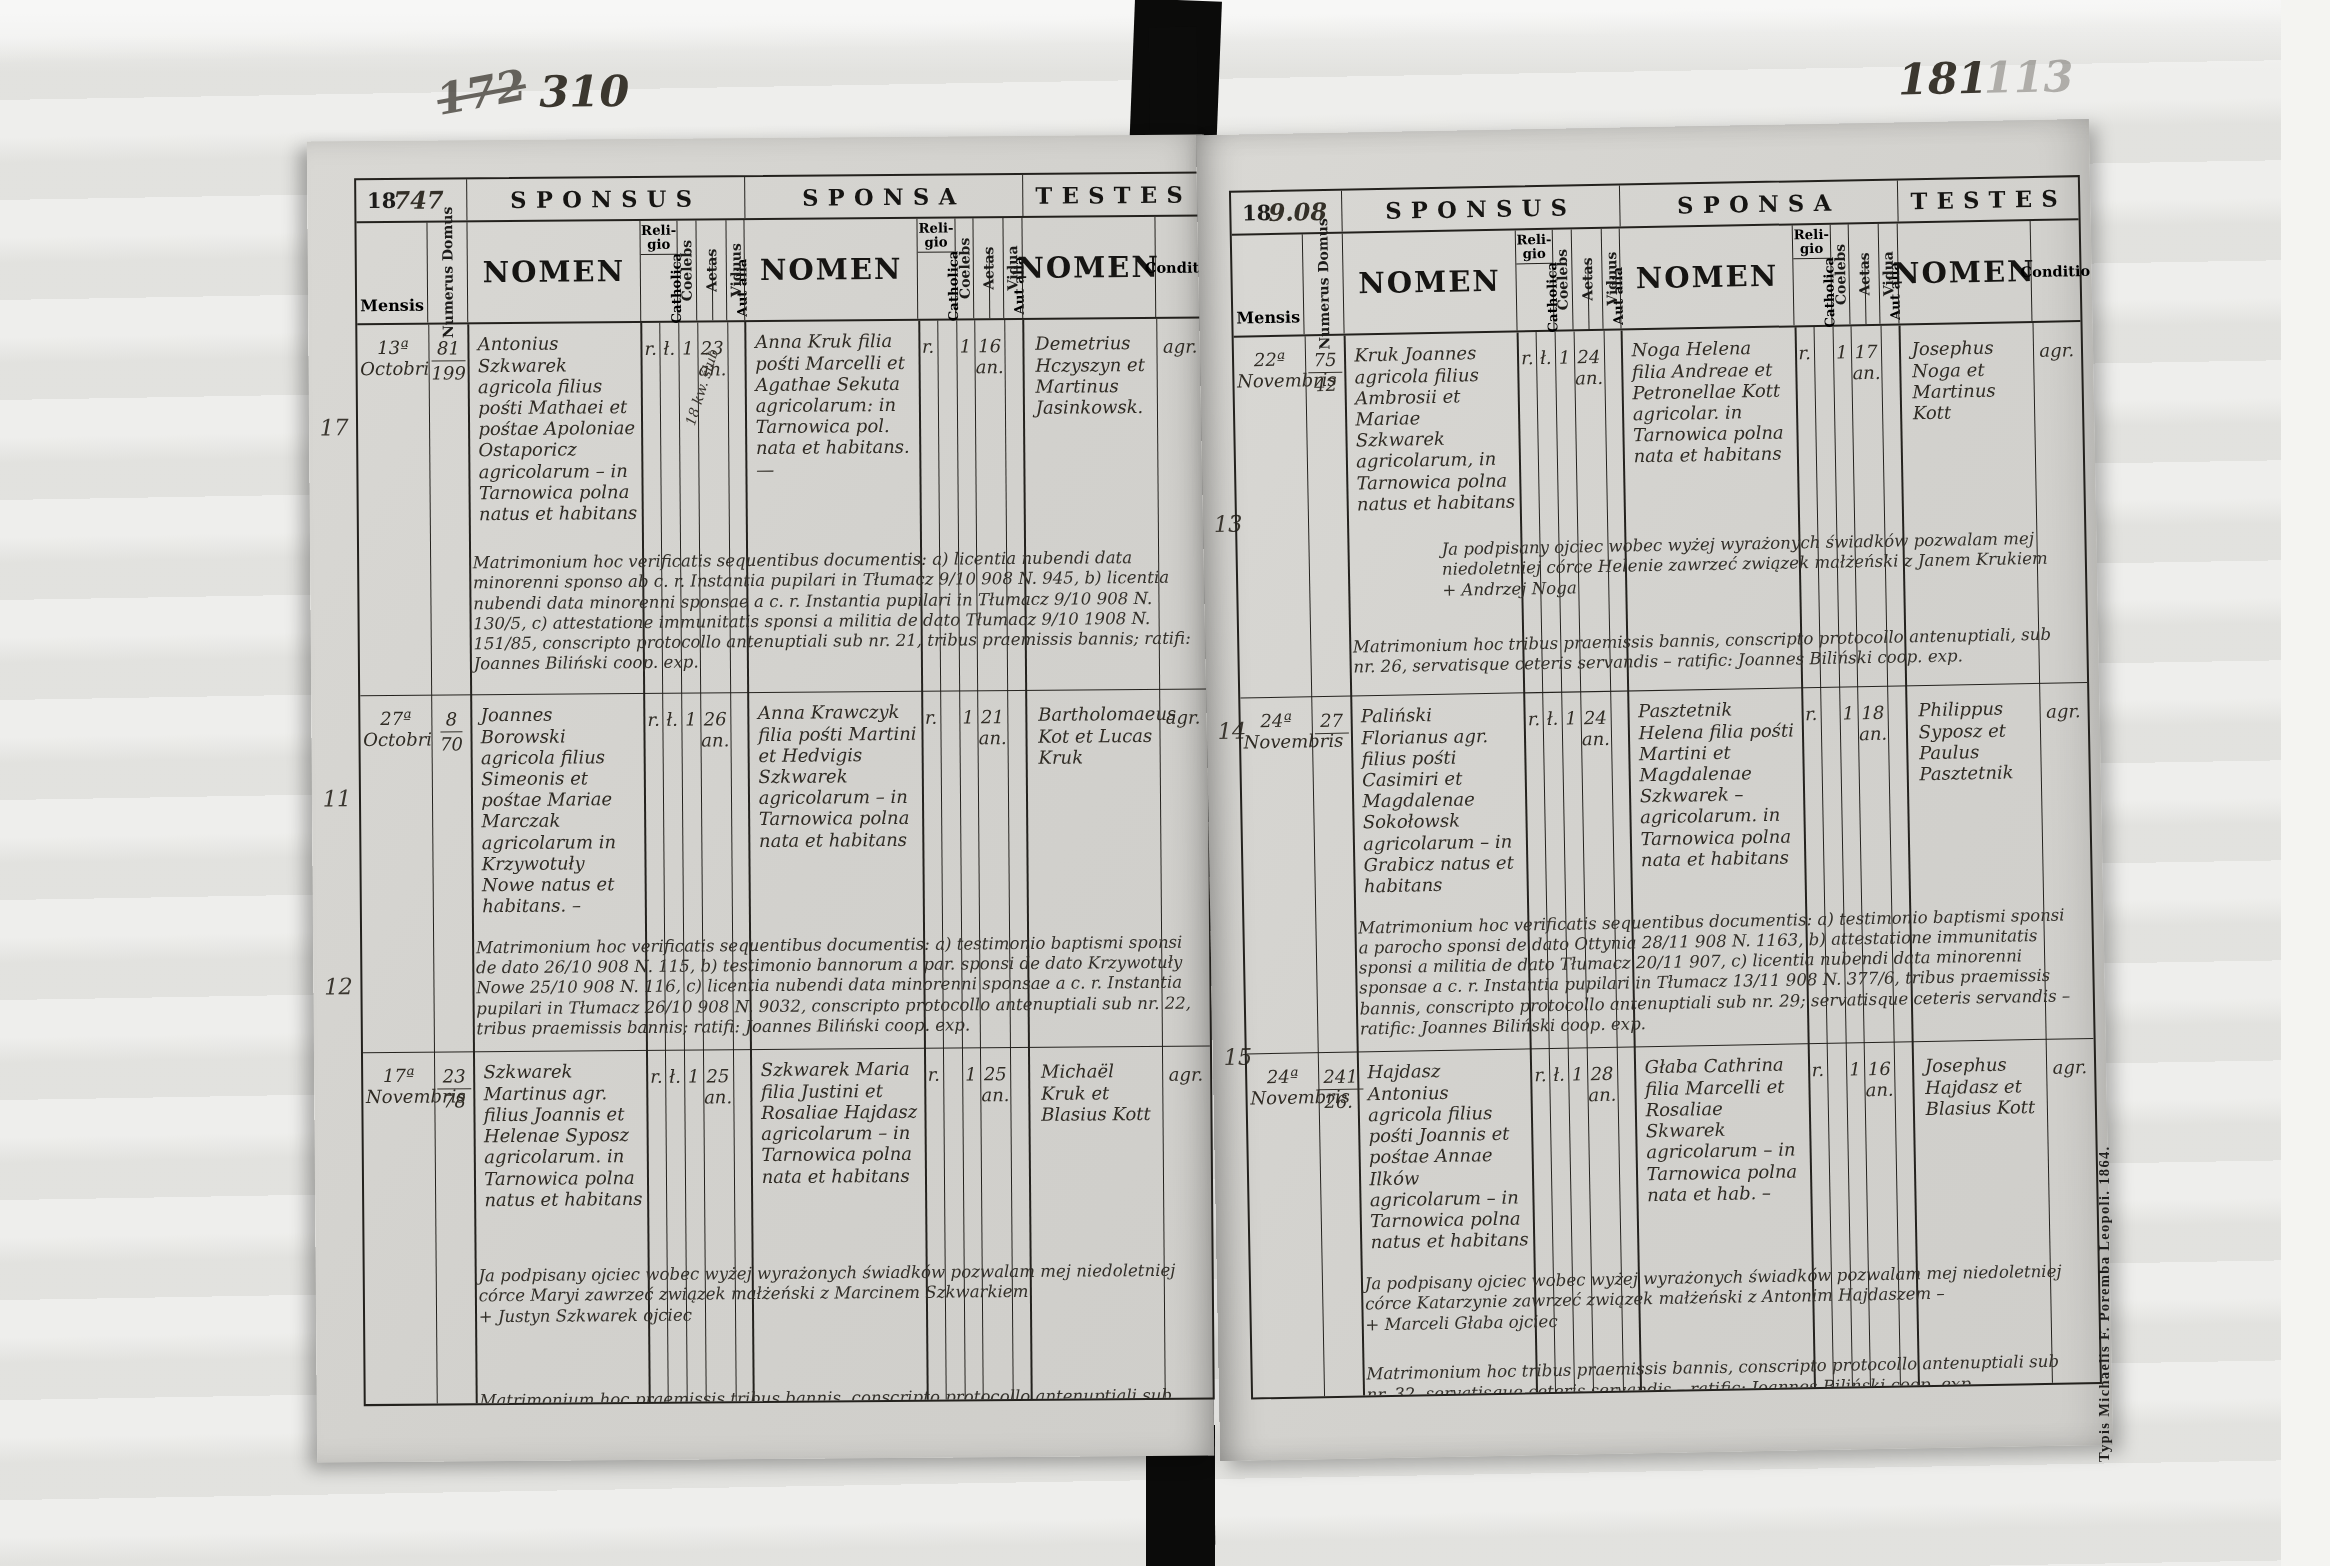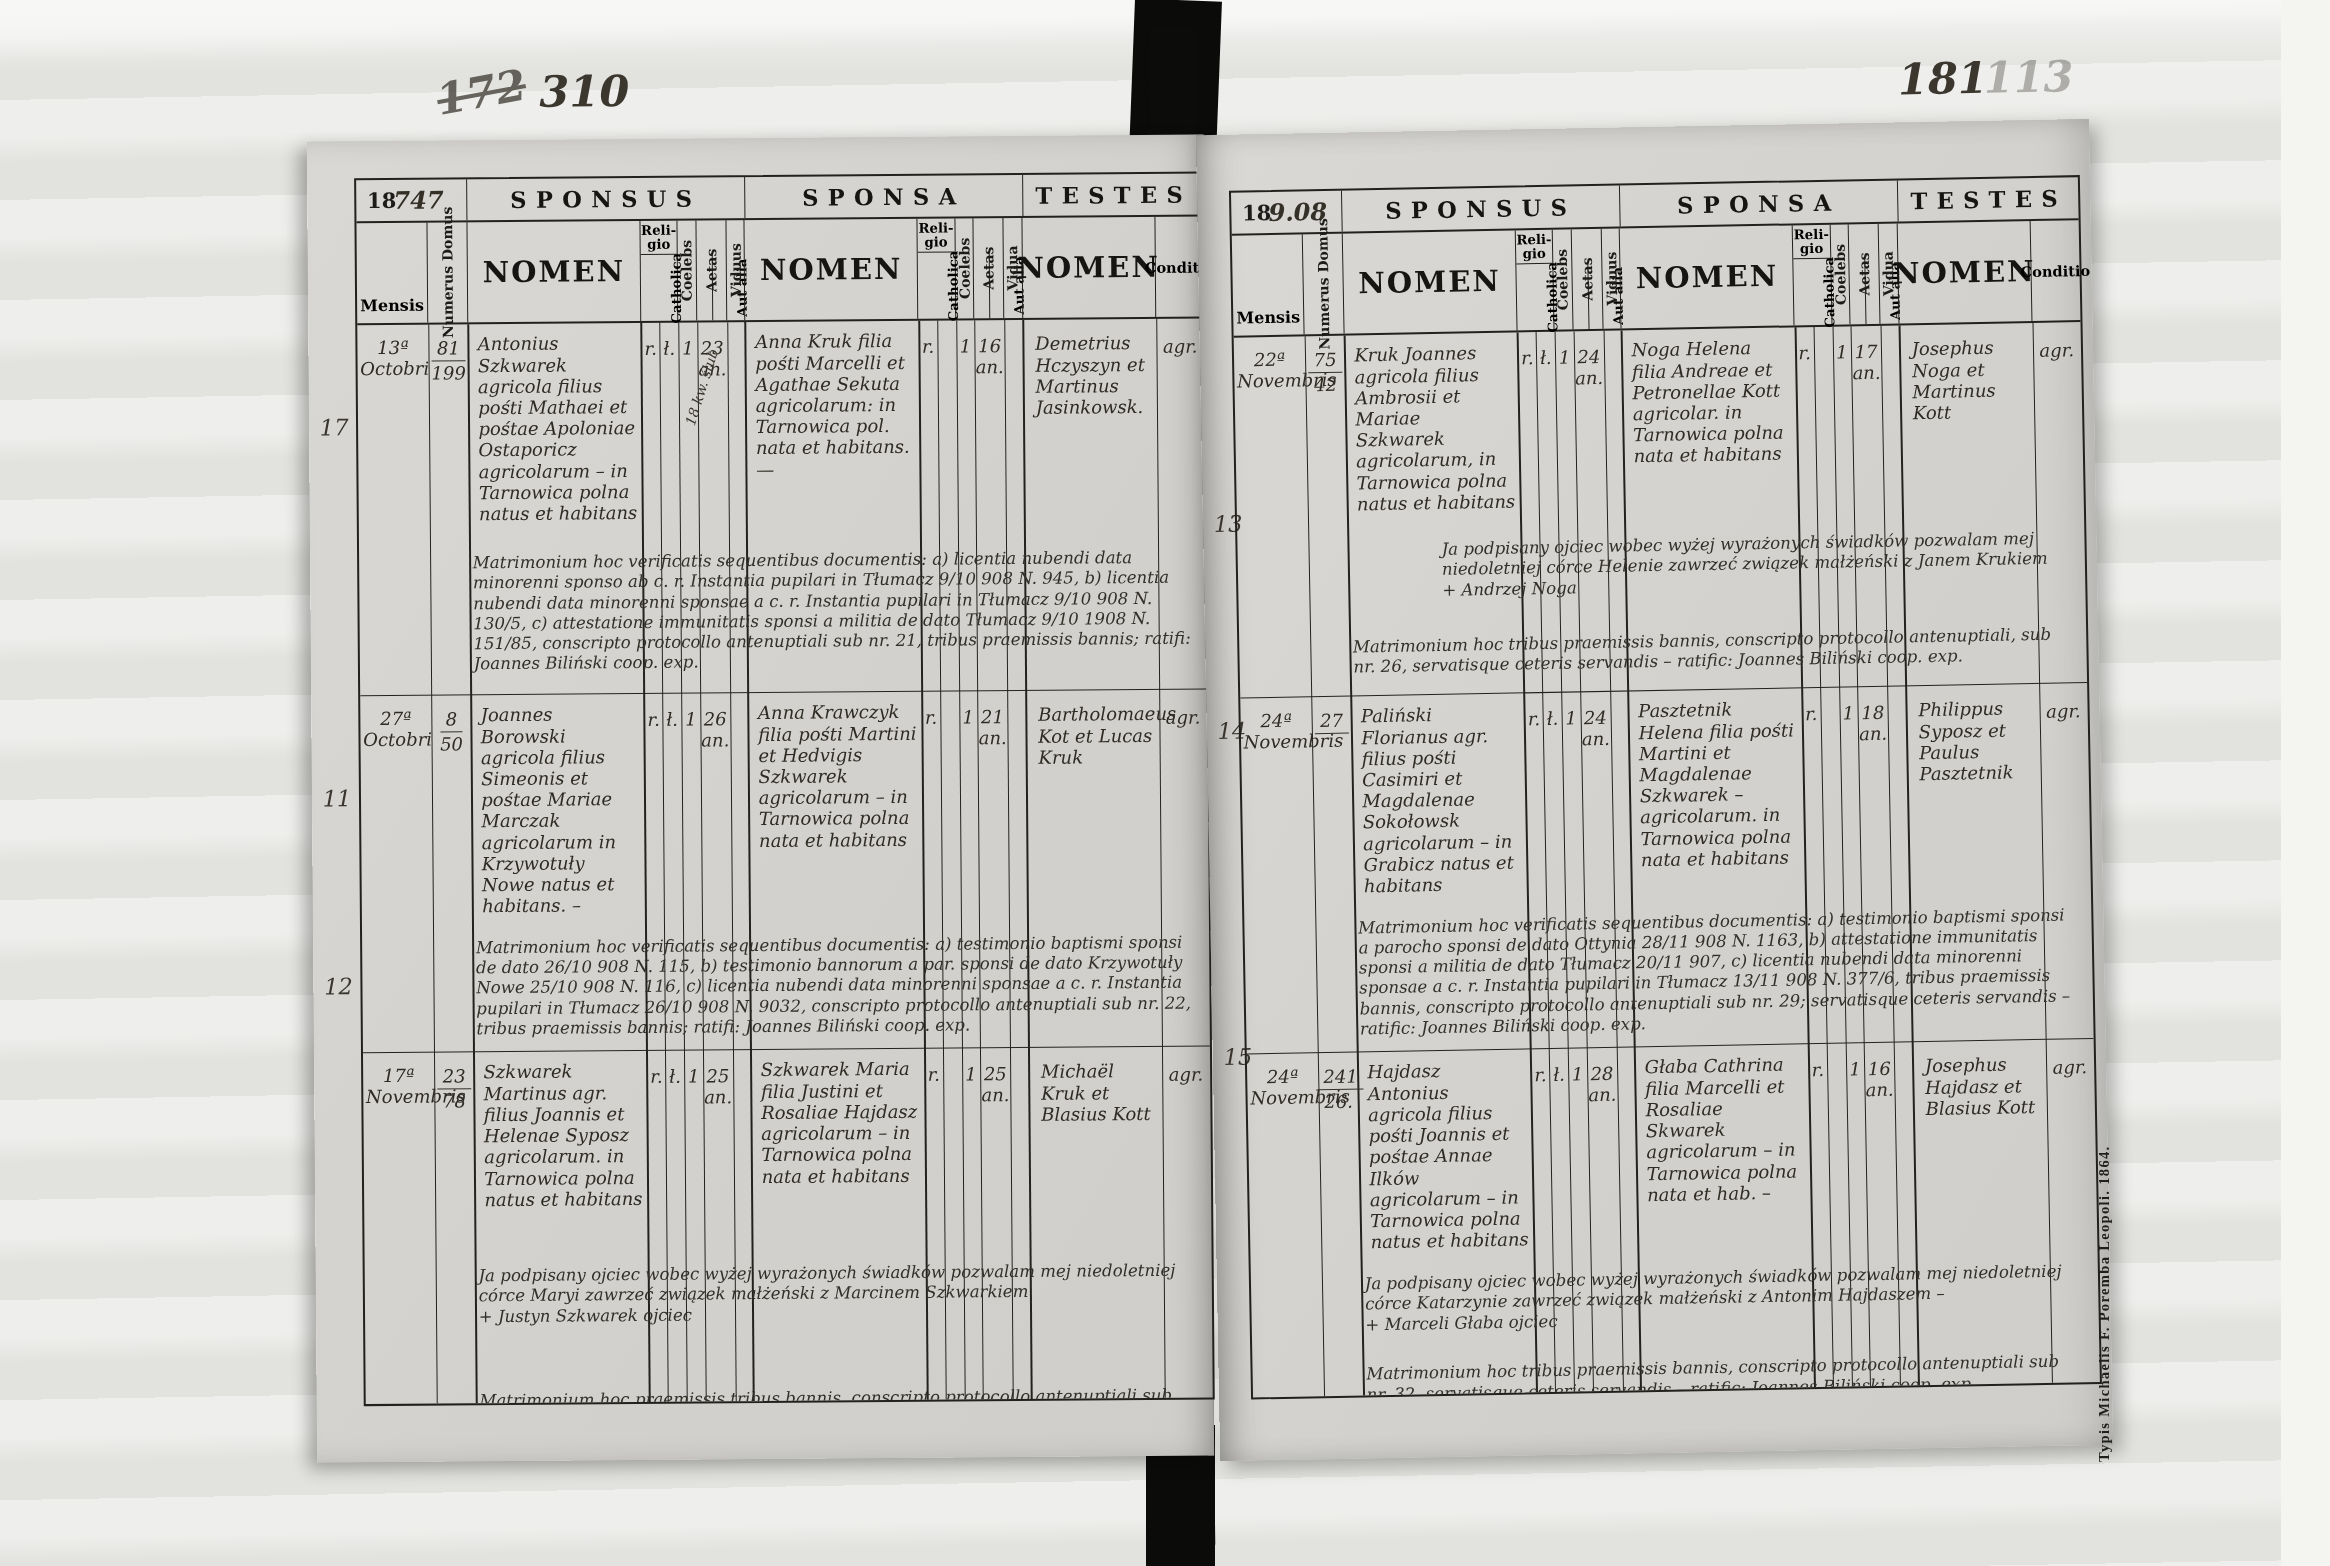--- a/index.html
+++ b/index.html
@@ -202,21 +202,21 @@
         <div class="hw testes-c">Demetrius Hczyszyn et Martinus Jasinkowsk.</div>
         <div class="hw cond-c">agr.</div>
         <div class="hw-sm note pre">Matrimonium hoc verificatis sequentibus documentis: a) licentia nubendi data minorenni sponso ab c. r. Instantia pupilari in Tłumacz 9/10 908 N. 945, b) licentia nubendi data minorenni sponsae a c. r. Instantia pupilari in Tłumacz 9/10 908 N. 130/5, c) attestatione immunitatis sponsi a militia de dato Tłumacz 9/10 1908 N. 151/85, conscripto protocollo antenuptiali sub nr. 21, tribus praemissis bannis; ratifi: Joannes Biliński coop. exp.</div>
         <div class="sidenote">18 kw. ślub</div>
       </div>
 
       <div class="block grid16 minL2">
         <div class="hw mensis-c">27ª Octobri</div>
         <div class="hw num-c">
           <span class="num-top">8</span>
-          <span class="num-bot">50</span>
+          <span class="num-bot">70</span>
         </div>
         <div class="hw name-c">Joannes Borowski agricola filius Simeonis et pośtae Mariae Marczak agricolarum in Krzywotuły Nowe natus et habitans. –</div>
         <div class="hw mark-c">r.</div>
         <div class="hw mark-c">ł.</div>
         <div class="hw mark-c">1</div>
         <div class="hw age-c">26 an.</div>
         <div class="hw mark-c"></div>
         <div class="hw name-c">Anna Krawczyk filia pośti Martini et Hedvigis Szkwarek agricolarum – in Tarnowica polna nata et habitans</div>
         <div class="hw mark-c">r.</div>
         <div class="hw mark-c"></div>

